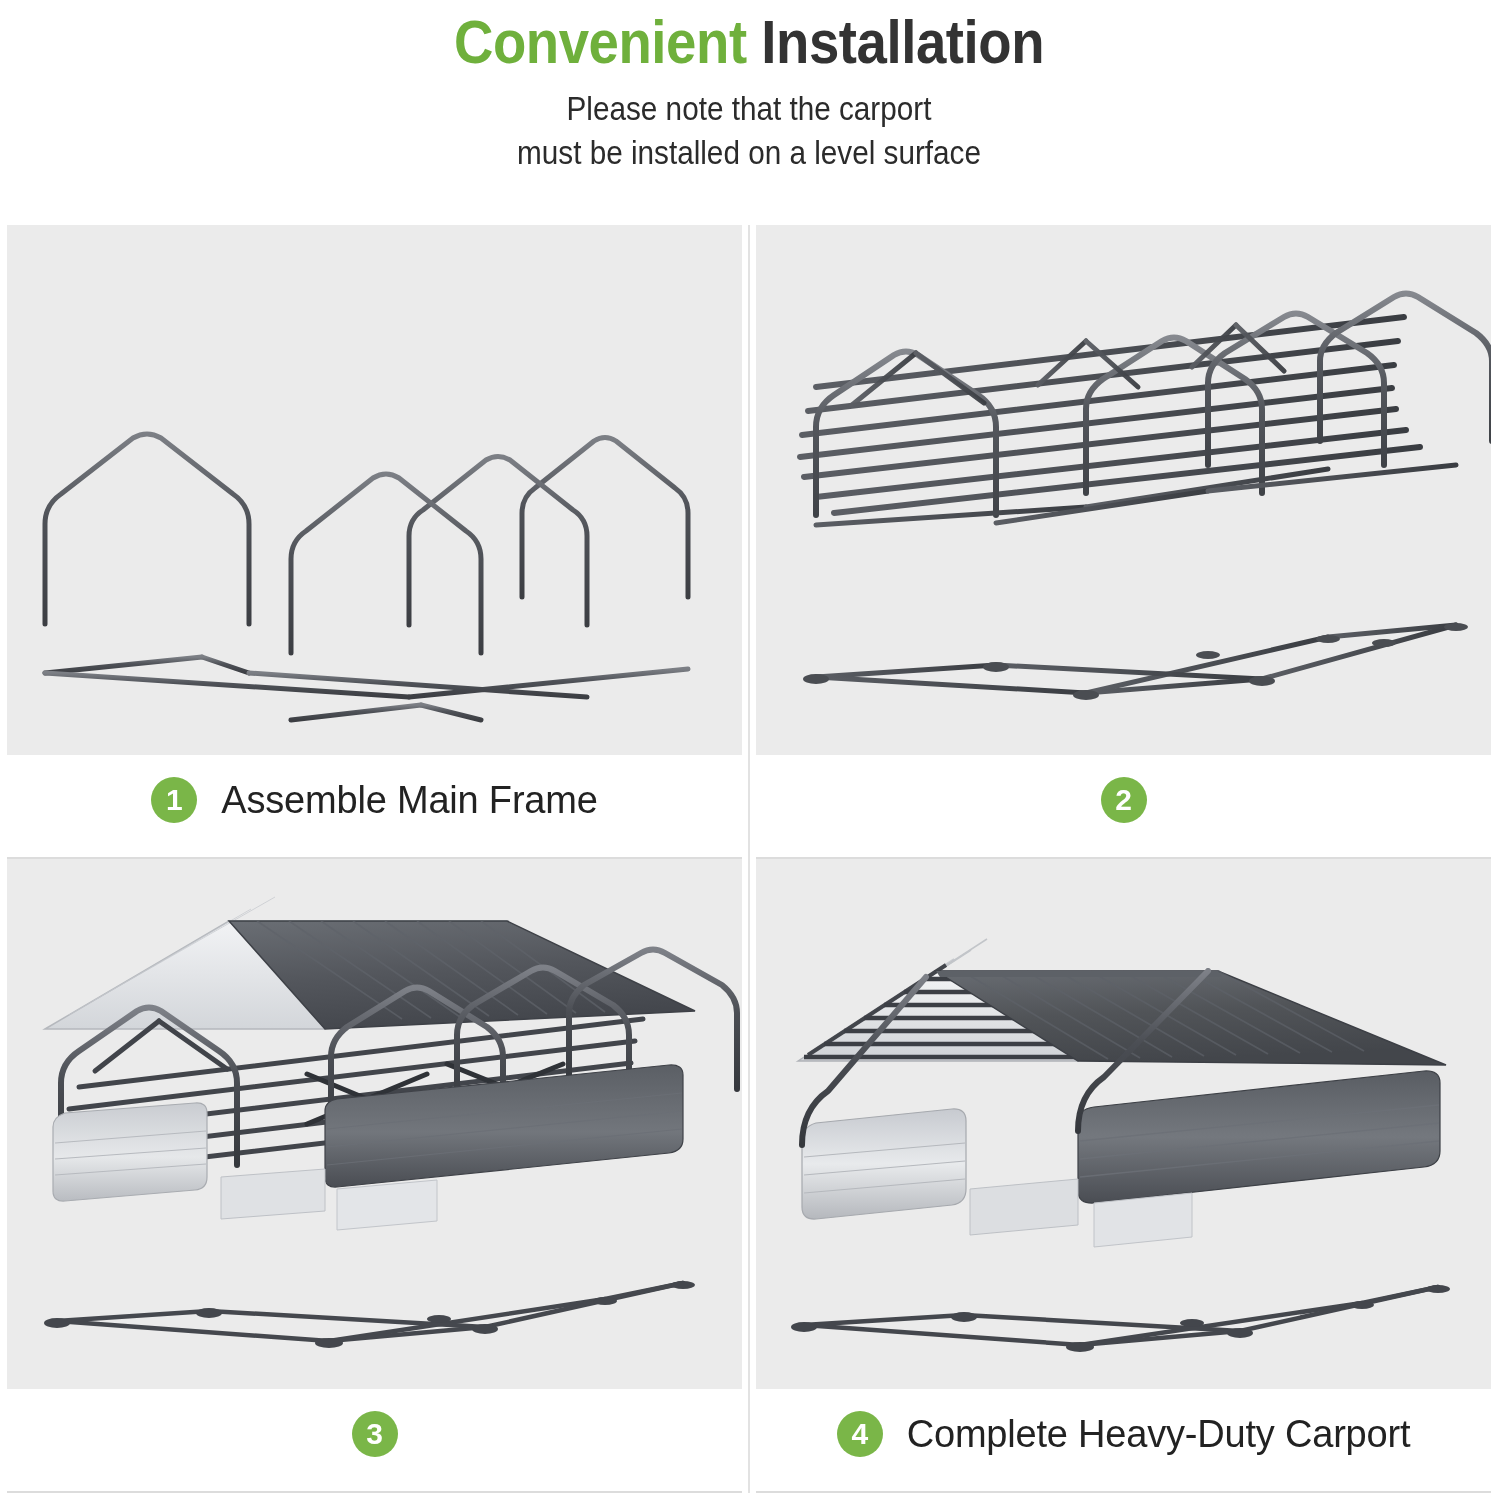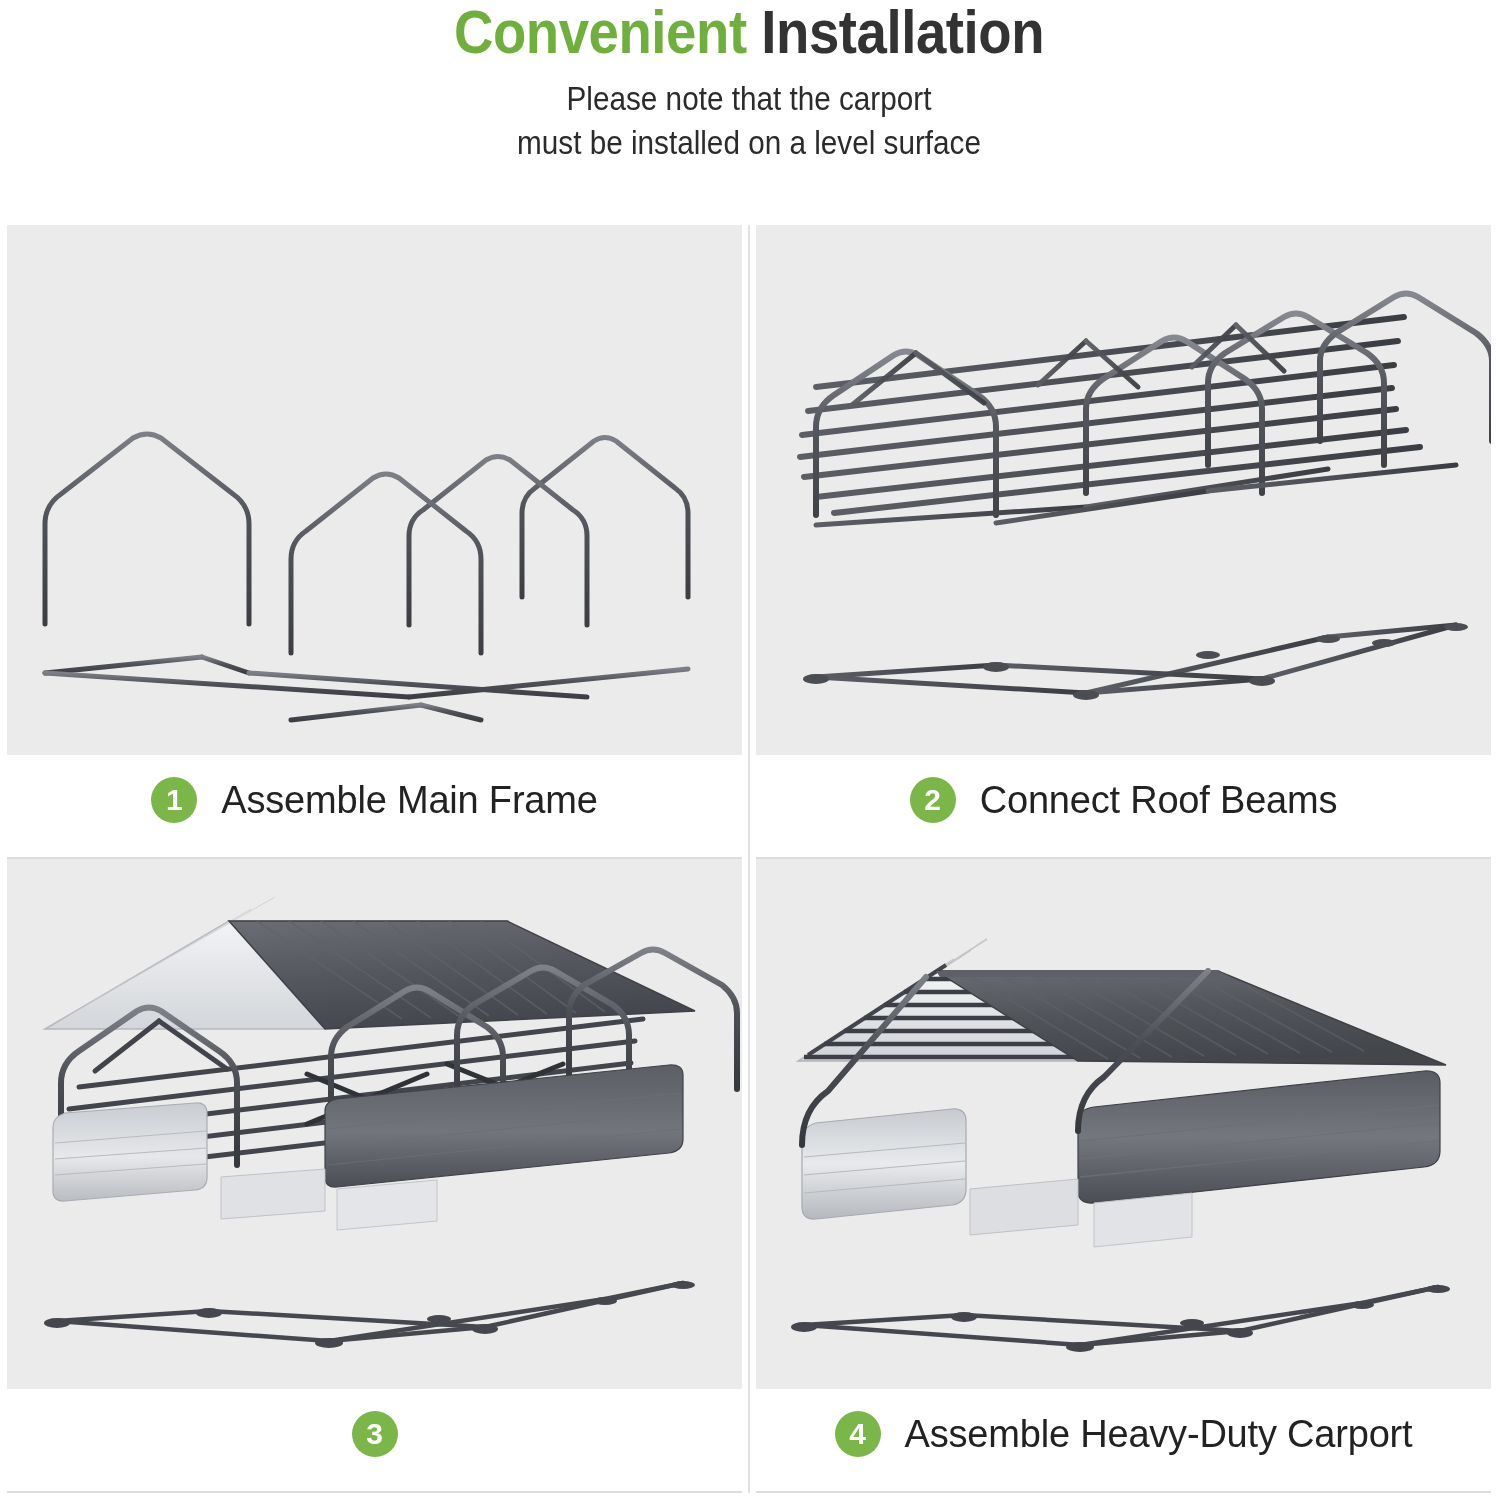--- a/index.html
+++ b/index.html
@@ -18,21 +18,21 @@
     position: relative;
     width: 1498px;
     height: 1500px;
     background: #ffffff;
     box-sizing: border-box;
   }
 
   
   .header {
     width: 100%;
-    padding-top: 0;
+    padding-top: 10px;
     text-align: center;
   }
   .title {
     font-size: 62px;
     font-weight: bold;
     line-height: 1.02;
     letter-spacing: -0.5px;
     transform: scaleX(0.88);
     transform-origin: center top;
     white-space: nowrap;
@@ -280,21 +280,20 @@
             <ellipse cx="506" cy="456" rx="13" ry="5"></ellipse>
             <ellipse cx="452" cy="430" rx="12" ry="4"></ellipse>
             <ellipse cx="628" cy="418" rx="12" ry="4"></ellipse>
             <ellipse cx="572" cy="414" rx="12" ry="4"></ellipse>
             <ellipse cx="700" cy="402" rx="12" ry="4"></ellipse>
           </g>
         </svg>
       </div>
       <div class="caption">
         <div class="step-badge">2</div>
-        <div class="step-label">Connect Roof Beams</div>
       </div>
     </div>
 
     <div class="card row2">
       <div class="illus">
         <svg viewBox="0 0 735 530" preserveAspectRatio="xMidYMid meet" aria-hidden="true">
           <defs>
             <linearGradient id="pipe3" x1="0" y1="0" x2="0" y2="1">
               <stop offset="0%" stop-color="#7e8188"></stop>
               <stop offset="45%" stop-color="#4b4e54"></stop>
@@ -552,18 +551,18 @@
             <ellipse cx="324" cy="488" rx="14" ry="5"></ellipse>
             <ellipse cx="484" cy="474" rx="13" ry="5"></ellipse>
             <ellipse cx="436" cy="464" rx="12" ry="4"></ellipse>
             <ellipse cx="606" cy="446" rx="12" ry="4"></ellipse>
             <ellipse cx="682" cy="430" rx="12" ry="4"></ellipse>
           </g>
         </svg>
       </div>
       <div class="caption">
         <div class="step-badge">4</div>
-        <div class="step-label">Assemble Heavy-Duty Carport</div>
+        <div class="step-label">Complete Heavy-Duty Carport</div>
       </div>
     </div>
 
   </div>
 </div>
 
 </body></html>

